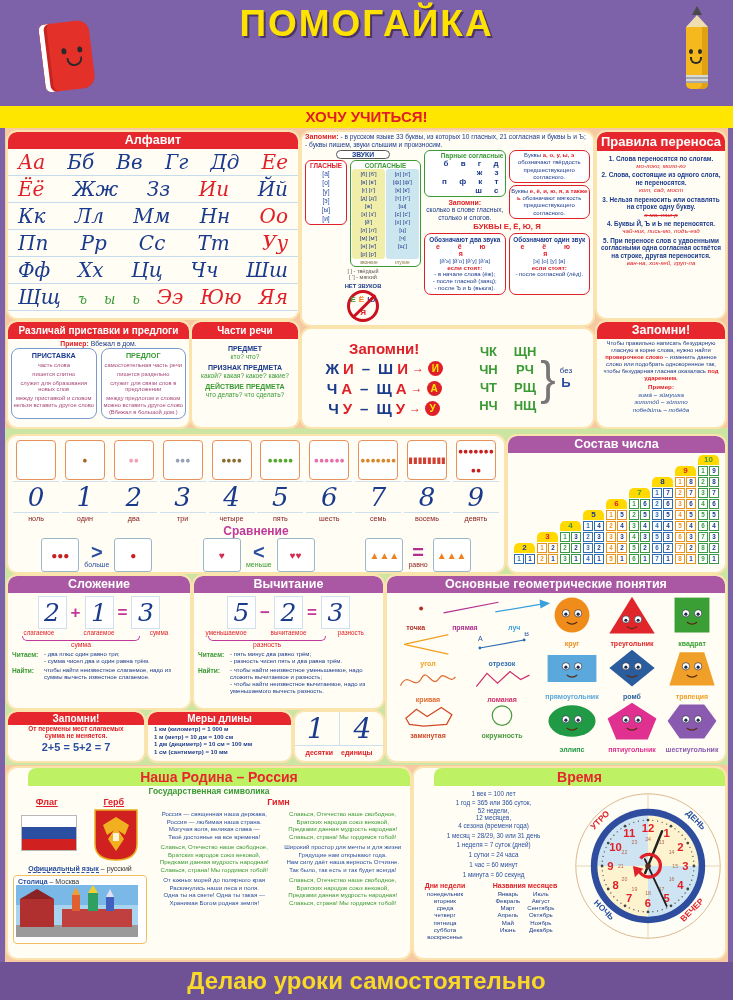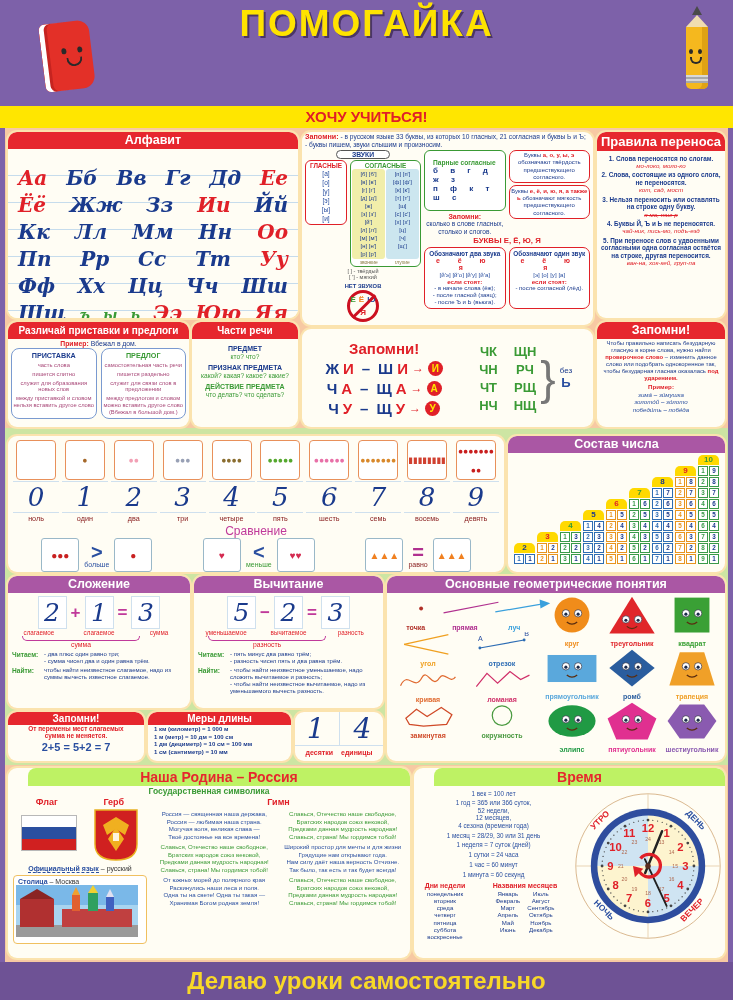--- a/index.html
+++ b/index.html
@@ -26,21 +26,21 @@
 .pen-b .smile{position:absolute;width:12px;height:7px;border:2px solid #2a2a2a;border-top:none;border-radius:0 0 10px 10px;left:4px;top:30px;}
 .pen-b:after{content:"";position:absolute;left:0;bottom:6px;width:100%;height:8px;background:repeating-linear-gradient(#d8d8d8 0 2px,#a8a8a8 2px 4px);}
 
 .panel{position:absolute;background:#fffdf4;border-radius:9px;box-shadow:0 0 0 2px #fbe3ae;overflow:hidden;}
 .hbar{background:#e6272e;color:#fff;font-weight:bold;text-align:center;font-size:12.5px;line-height:17px;border-radius:8px 8px 0 0;}
 .hbar.sm{font-size:10px;}
 .hbar.purple{background:#aa57a4;}
 .hbar.yellow{background:#bef264;color:#e6272e;font-size:14px;line-height:18px;margin-left:20px;}
 
 .p-alpha{left:8px;top:132px;width:290px;height:186px;}
-.alpha-body{height:169px;padding:16px 10px;background:repeating-linear-gradient(to bottom,#fffdf4 0 26px,#c6dcec 26px 27px);font-weight:bold;}
+.alpha-body{height:169px;padding:0 10px;background:repeating-linear-gradient(to bottom,#fffdf4 0 26px,#c6dcec 26px 27px);}
 .alpha-row{display:flex;justify-content:space-between;align-items:baseline;height:27px;font-family:"DejaVu Serif",serif;font-style:italic;font-size:20px;line-height:27px;}
 .alpha-row .v{color:#e02028;}.alpha-row .c{color:#1a3a8c;}.alpha-row .s{color:#3a9a35;font-size:14px;}
 
 .p-sounds{left:302px;top:132px;width:291px;height:193px;}
 .snd-body{padding:1px 3px;}
 .intro{font-size:6.6px;color:#1a3a8c;line-height:7.8px;}
 .intro b{color:#e02028;font-size:7.2px;}
 .snd-cols{display:flex;gap:3px;margin-top:1px;}
 .sl{width:116px;}
 .pill{width:54px;margin:0 auto 1px;border:1.2px solid #555;border-radius:9px;text-align:center;font-size:6.8px;font-weight:bold;color:#1a3a8c;background:#fff;}
@@ -55,21 +55,21 @@
 .ccol.vo{background:#f1eeaa;}.ccol.vl{background:#cce6ef;}
 .clab{font-size:5px;color:#8a7a40;}
 .legend{font-size:5.5px;color:#555;text-align:center;line-height:6.5px;margin-top:1px;}
 .nosound{margin-top:2px;text-align:center;}
 .ns-t{font-size:5.8px;font-weight:bold;color:#1a3a8c;}
 .ns-c{width:32px;height:32px;margin:1px auto;border:3px solid #cc1020;border-radius:50%;position:relative;display:flex;flex-wrap:wrap;align-items:center;justify-content:center;font-size:8px;font-weight:bold;gap:0 3px;}
 .ns-c:after{content:"";position:absolute;left:-2px;top:12px;width:32px;height:3px;background:#cc1020;transform:rotate(-45deg);}
 .sr{flex:1;display:flex;flex-direction:column;gap:2px;}
 .sr-top{display:flex;gap:3px;}
 .sr-c1{flex:1;}
-.gbox{border:1.3px solid #3a9a35;border-radius:6px;background:#fff;text-align:left;padding:8px;}
+.gbox{border:1.3px solid #3a9a35;border-radius:6px;background:#fff;text-align:right;padding:1px;}
 .gbox .ttl{color:#3a9a35;font-weight:bold;font-size:6.6px;}
 .gbox .lrow{color:#1a3a8c;font-size:8px;font-weight:bold;letter-spacing:5px;line-height:9px;}
 .szap{text-align:center;font-size:6.6px;margin-top:2px;color:#1a3a8c;line-height:7.6px;}
 .szap b{color:#e02028;display:block;font-size:7px;}
 .sr-c2{flex:1;display:flex;flex-direction:column;gap:2px;}
 .rrule{border:1.3px solid #e02028;border-radius:7px;background:#fff;font-size:6px;line-height:7.2px;text-align:center;color:#1a3a8c;padding:1.5px;}
 .rrule b{color:#e02028;}
 .eyoya{text-align:center;color:#e02028;font-weight:bold;font-size:7.8px;line-height:8px;}
 .sr-bot{display:flex;gap:3px;}
 .sbox{flex:1;border:1.3px solid #e02028;border-radius:7px;background:#fff;padding:1.5px;text-align:center;}
@@ -119,21 +119,21 @@
 .un b{color:#e02028;}
 .un-ex{margin-top:1px;font-size:6.2px;line-height:7.4px;color:#2a4fa0;font-style:italic;text-align:center;}
 .un-ex .lbl{color:#e02028;font-weight:bold;font-style:normal;}
 
 .p-nums{left:8px;top:436px;width:496px;height:136px;}
 .nums-row{display:flex;justify-content:space-between;padding:4px 5px 0;}
 .num-cell{width:46px;text-align:center;}
 .pic{height:40px;border:1.5px solid #e8905a;border-radius:4px;margin:0 3px;display:flex;flex-wrap:wrap;align-items:center;justify-content:center;font-size:8.5px;line-height:10px;overflow:hidden;background:#fff;}
 .digit{font-family:"DejaVu Serif",serif;font-style:italic;font-size:26px;color:#1a3a8c;line-height:30px;border-top:1px solid #cfe0ee;border-bottom:1px solid #cfe0ee;margin-top:1px;}
 .word{font-size:7.2px;color:#8a2020;margin-top:1px;}
-.comp-title{text-align:center;color:#c0399a;font-weight:normal;font-size:12px;margin-top:1px;}
+.comp-title{text-align:center;color:#c0399a;font-weight:bold;font-size:12px;margin-top:1px;}
 .comp-row{display:flex;justify-content:space-around;align-items:flex-start;padding:0 8px;}
 .comp-g{display:flex;gap:5px;align-items:center;}
 .cbox2{width:38px;height:34px;border:1.2px solid #9ab8c8;border-radius:3px;display:flex;flex-wrap:wrap;align-items:center;justify-content:center;font-size:10px;line-height:11px;background:#fff;}
 .cmid{text-align:center;}
 .cop{font-size:20px;font-weight:bold;line-height:18px;}
 .clab2{font-size:7px;}
 
 .p-comp{left:508px;top:436px;width:217px;height:136px;}
 .comp-cols{display:flex;align-items:flex-end;justify-content:center;gap:2px;padding:2px 2px 3px;}
 .ccol2{display:flex;flex-direction:column;gap:1px;}
@@ -172,21 +172,21 @@
 .p-tens{left:295px;top:712px;width:88px;height:49px;}
 .tens-d{display:flex;justify-content:center;font-family:"DejaVu Serif",serif;font-style:italic;font-size:28px;color:#1a3a8c;line-height:33px;border-bottom:1px solid #cfe0ee;}
 .tens-d span+span{border-left:1px solid #cfe0ee;padding-left:14px;margin-left:14px;}
 .tens-l{display:flex;justify-content:center;gap:8px;font-size:7px;color:#e02028;font-weight:bold;line-height:13px;}
 
 .p-rodina{left:8px;top:768px;width:402px;height:190px;}
 .ro-sub{text-align:center;color:#3a9a35;font-weight:bold;font-size:8.5px;line-height:11px;}
 .ro-body{display:flex;padding:0 5px;gap:5px;}
 .ro-left{width:134px;}
 .ro-syms{display:flex;justify-content:space-around;}
-.ro-lab{color:#e02028;font-weight:bold;font-size:9px;text-align:center;}
+.ro-lab{color:#e02028;font-weight:bold;font-size:9px;text-align:center;text-decoration:underline;}
 .ro-imgs{display:flex;justify-content:space-around;align-items:flex-start;margin-top:2px;}
 .flag{width:56px;height:36px;border:1px solid #b8b8b8;margin-top:6px;}
 .flag div{height:33.3%;}
 .f-w{background:#fff;}.f-b{background:#2a4fa0;}.f-r{background:#d02020;}
 .ro-lang{font-size:7px;margin-top:4px;text-align:center;color:#333;}
 .ro-lang b{color:#2a4fa0;border-bottom:1px dashed #2a4fa0;}
 .ro-cap{border:1px solid #f0c060;border-radius:4px;background:#fff;margin-top:3px;padding:2px;}
 .ro-cap-t{font-size:7px;color:#333;padding-left:2px;}
 .ro-cap-t b{color:#2a4fa0;border-bottom:1px dashed #2a4fa0;}
 .ro-right{flex:1;}

